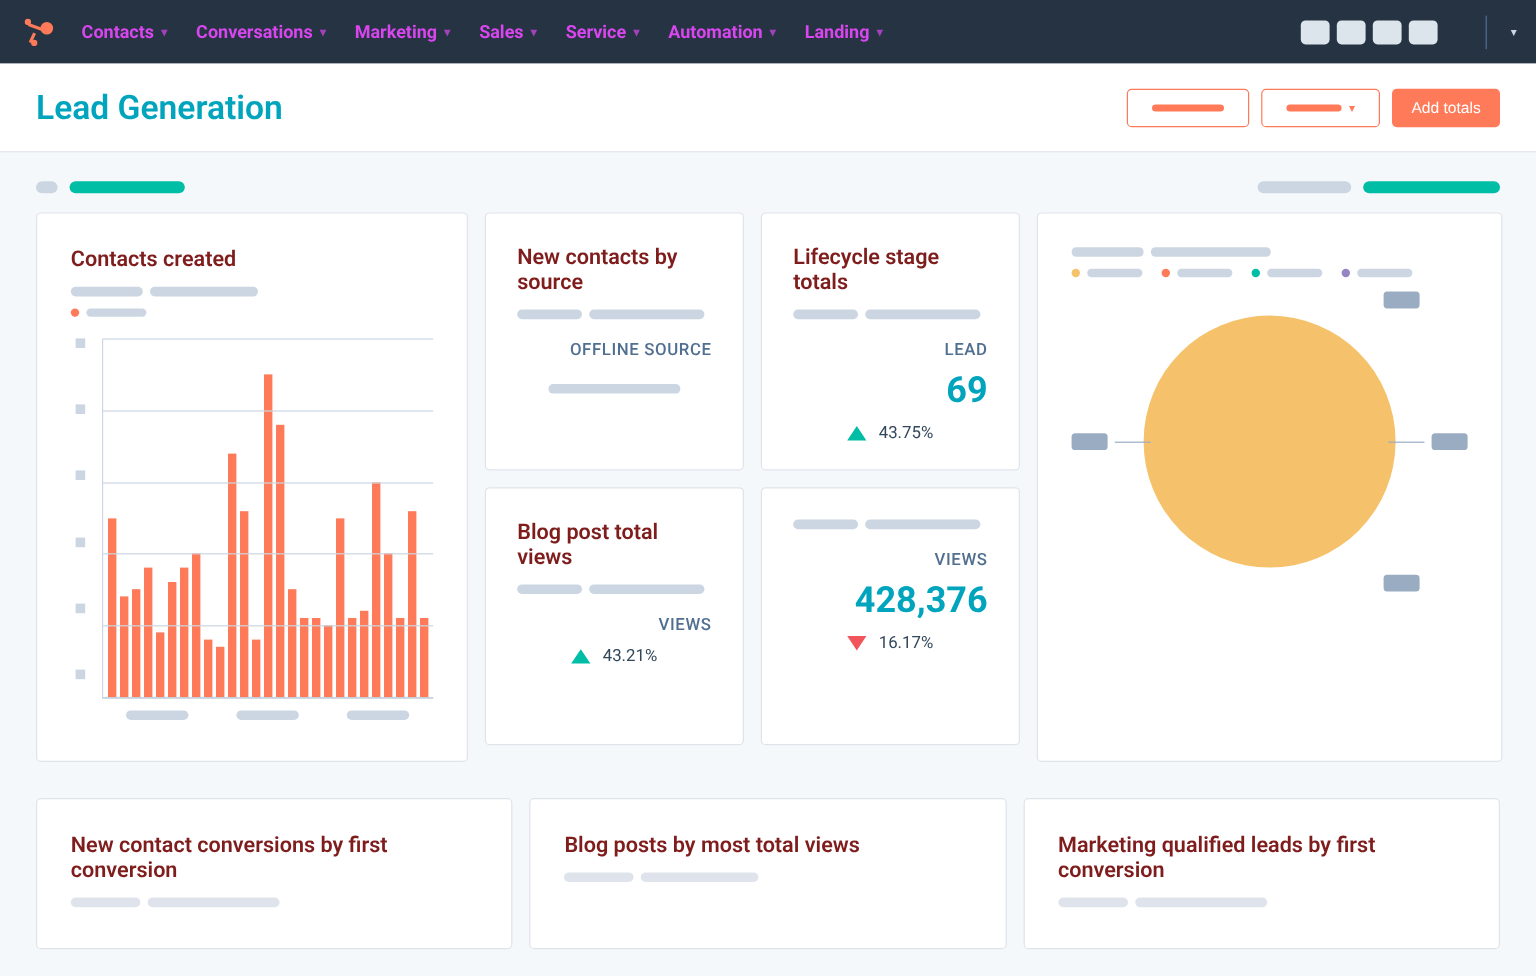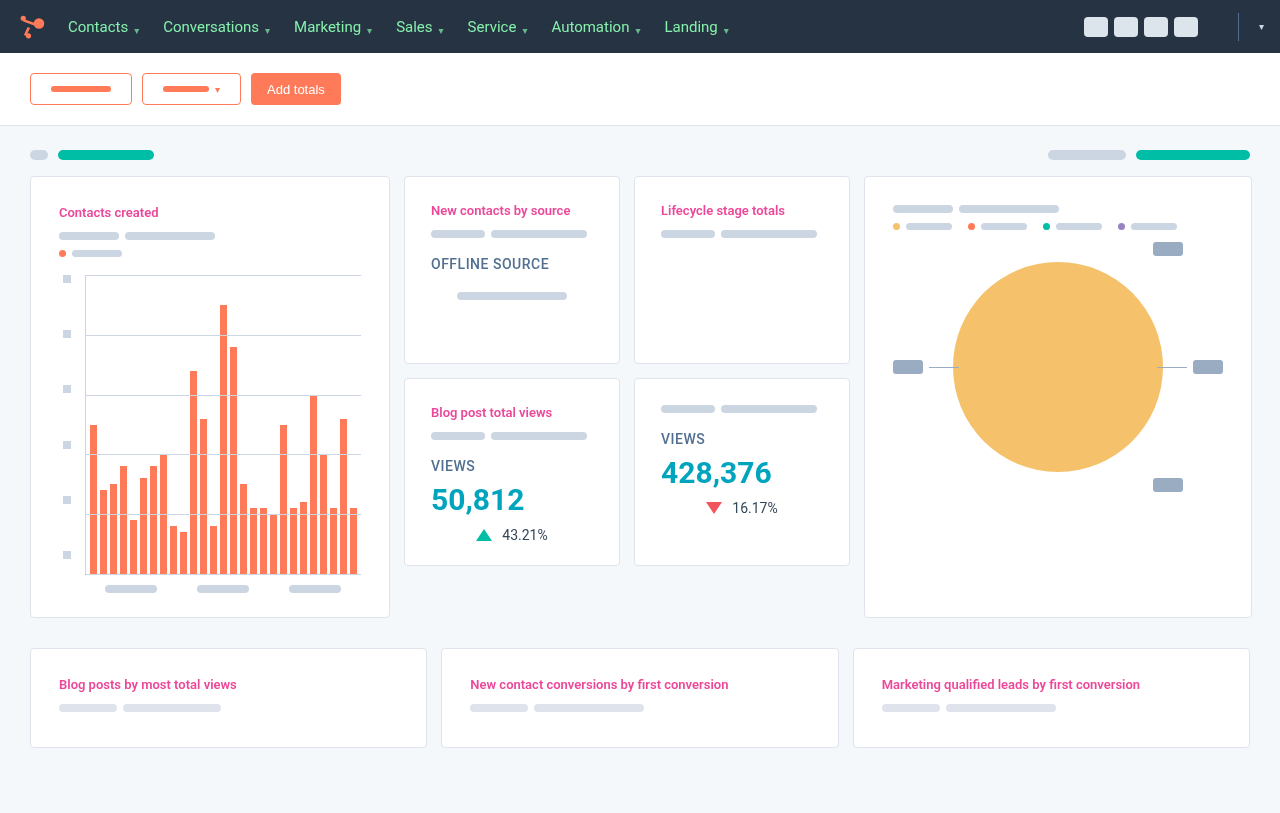--- a/index.html
+++ b/index.html
@@ -3,21 +3,21 @@
 <meta charset="utf-8">
 <style>
 * { margin: 0; padding: 0; box-sizing: border-box; }
 body { font-family: -apple-system, BlinkMacSystemFont, "Segoe UI", Roboto, Helvetica, Arial, sans-serif; background: #f5f8fa; color: #33475b; }
 
 
 .topnav { background: #253342; height: 53px; display: flex; align-items: center; padding: 0 16px; }
 .logo { width: 32px; height: 32px; display: flex; align-items: center; justify-content: center; margin-right: 20px; }
 .logo svg { display: block; }
 .nav-items { display: flex; gap: 24px; }
-.nav-item { color: #86efac; font-size: 15px; font-weight: 400; display: flex; align-items: flex-end; gap: 6px; cursor: pointer; }
+.nav-item { color: #d946ef; font-size: 15px; font-weight: 700; display: flex; align-items: center; gap: 6px; cursor: pointer; }
 .nav-item .chev { opacity: 0.7; font-size: 10px; }
 .topnav-spacer { flex: 1; }
 .topnav-right { display: flex; align-items: center; gap: 6px; margin-right: 20px; }
 .topnav-right .pill-btn { width: 24px; height: 20px; background: #dde5ec; border-radius: 4px; }
 .topnav-divider { width: 1px; height: 28px; background: #516f90; margin: 0 20px; }
 .topnav-chev { color: #cbd6e2; font-size: 10px; cursor: pointer; }
 
 
 .header { background: #fff; border-bottom: 1px solid #dfe3eb; padding: 20px 30px; display: flex; align-items: center; justify-content: space-between; }
 .title { color: #00a4bd; font-size: 28px; font-weight: 600; }
@@ -31,28 +31,28 @@
 
 .subbar { padding: 24px 30px 16px; display: flex; justify-content: space-between; align-items: center; }
 .subbar .left, .subbar .right { display: flex; gap: 10px; align-items: center; }
 .ph { height: 10px; border-radius: 5px; }
 .ph.grey { background: #cbd6e2; }
 .ph.teal { background: #00bda5; }
 
 
 .grid { padding: 0 30px 30px; display: grid; grid-template-columns: 360px 216px 216px 388px; gap: 14px; }
 .card { background: #fff; border: 1px solid #dfe3eb; border-radius: 4px; padding: 28px 28px 24px; }
-.card-title { font-size: 13px; font-weight: 600; color: #ec4899; margin-bottom: 12px; }
+.card-title { font-size: 18px; font-weight: 600; color: #7f1d1d; margin-bottom: 12px; }
 .card-sub { display: flex; gap: 6px; margin-bottom: 10px; }
 .card-sub .ph { height: 8px; }
 .legend-row { display: flex; gap: 16px; flex-wrap: wrap; margin-bottom: 8px; }
 .legend-item { display: flex; align-items: center; gap: 6px; }
 .legend-dot { width: 7px; height: 7px; border-radius: 50%; }
 
-.stat-block { text-align: left; }
+.stat-block { text-align: right; }
 .stat-label { font-size: 14px; color: #516f90; font-weight: 500; letter-spacing: 0.5px; margin-top: 18px; }
 .stat-value { font-size: 30px; font-weight: 700; color: #00a4bd; margin-top: 8px; }
 .stat-delta { display: flex; align-items: center; justify-content: center; gap: 10px; margin-top: 10px; font-size: 14px; color: #33475b; }
 .tri-up { width: 0; height: 0; border-left: 8px solid transparent; border-right: 8px solid transparent; border-bottom: 12px solid #00bda5; }
 .tri-down { width: 0; height: 0; border-left: 8px solid transparent; border-right: 8px solid transparent; border-top: 12px solid #f2545b; }
 .stat-under-bar { height: 8px; width: 110px; background: #cbd6e2; border-radius: 4px; margin: 20px auto 0; }
 
 .twostack { display: grid; grid-template-rows: 1fr 1fr; gap: 14px; }
 .twostack .card { padding: 26px 26px 22px; }
 
@@ -126,20 +126,21 @@
     <div class="pill-btn"></div>
     <div class="pill-btn"></div>
     <div class="pill-btn"></div>
     <div class="pill-btn"></div>
   </div>
   <div class="topnav-divider"></div>
   <span class="topnav-chev">▾</span>
 </div>
 
 <div class="header">
+  <h1 class="title">Lead Generation</h1>
   <div class="header-actions">
     <div class="outline-btn">
         <div class="bar"></div>
       </div>
     <div class="outline-btn">
         <div class="bar sm"></div>
         <span class="tri">▾</span>
       </div>
     <button class="primary-btn">Add totals</button>
   </div>
@@ -237,36 +238,43 @@
       </div>
     </div>
     <div class="card">
       <div class="card-title">Blog post total views</div>
       <div class="card-sub">
         <div class="ph grey" style="width:54px"></div>
         <div class="ph grey" style="width:96px"></div>
       </div>
       <div class="stat-block">
         <div class="stat-label">VIEWS</div>
-        <div class="stat-value">50,812</div>
         <div class="stat-delta">
           <div class="tri-up"></div>
           <span>43.21%</span>
         </div>
       </div>
     </div>
   </div>
 
   <div class="twostack">
     <div class="card">
       <div class="card-title">Lifecycle stage totals</div>
       <div class="card-sub">
         <div class="ph grey" style="width:54px"></div>
         <div class="ph grey" style="width:96px"></div>
       </div>
+      <div class="stat-block">
+        <div class="stat-label">LEAD</div>
+        <div class="stat-value">69</div>
+        <div class="stat-delta">
+          <div class="tri-up"></div>
+          <span>43.75%</span>
+        </div>
+      </div>
     </div>
     <div class="card">
       <div class="card-sub">
         <div class="ph grey" style="width:54px"></div>
         <div class="ph grey" style="width:96px"></div>
       </div>
       <div class="stat-block">
         <div class="stat-label">VIEWS</div>
         <div class="stat-value">428,376</div>
         <div class="stat-delta">
@@ -316,33 +324,33 @@
       <div class="leader" style="bottom:-20px;right:40px">
           <div class="lbl"></div>
         </div>
     </div>
   </div>
 
 </div>
 
 <div class="bottom-grid">
   <div class="card">
+    <div class="card-title">New contact conversions by first conversion</div>
+    <div class="card-sub">
+      <div class="ph" style="width:58px;background:#dfe3eb"></div>
+      <div class="ph" style="width:110px;background:#dfe3eb"></div>
+    </div>
+  </div>
+  <div class="card">
     <div class="card-title">Blog posts by most total views</div>
     <div class="card-sub">
       <div class="ph" style="width:58px;background:#dfe3eb"></div>
       <div class="ph" style="width:98px;background:#dfe3eb"></div>
     </div>
   </div>
   <div class="card">
-    <div class="card-title">New contact conversions by first conversion</div>
+    <div class="card-title">Marketing qualified leads by first conversion</div>
     <div class="card-sub">
       <div class="ph" style="width:58px;background:#dfe3eb"></div>
       <div class="ph" style="width:110px;background:#dfe3eb"></div>
     </div>
   </div>
-  <div class="card">
-    <div class="card-title">Marketing qualified leads by first conversion</div>
-    <div class="card-sub">
-      <div class="ph" style="width:58px;background:#dfe3eb"></div>
-      <div class="ph" style="width:110px;background:#dfe3eb"></div>
-    </div>
-  </div>
 </div>
 
 </body></html>

